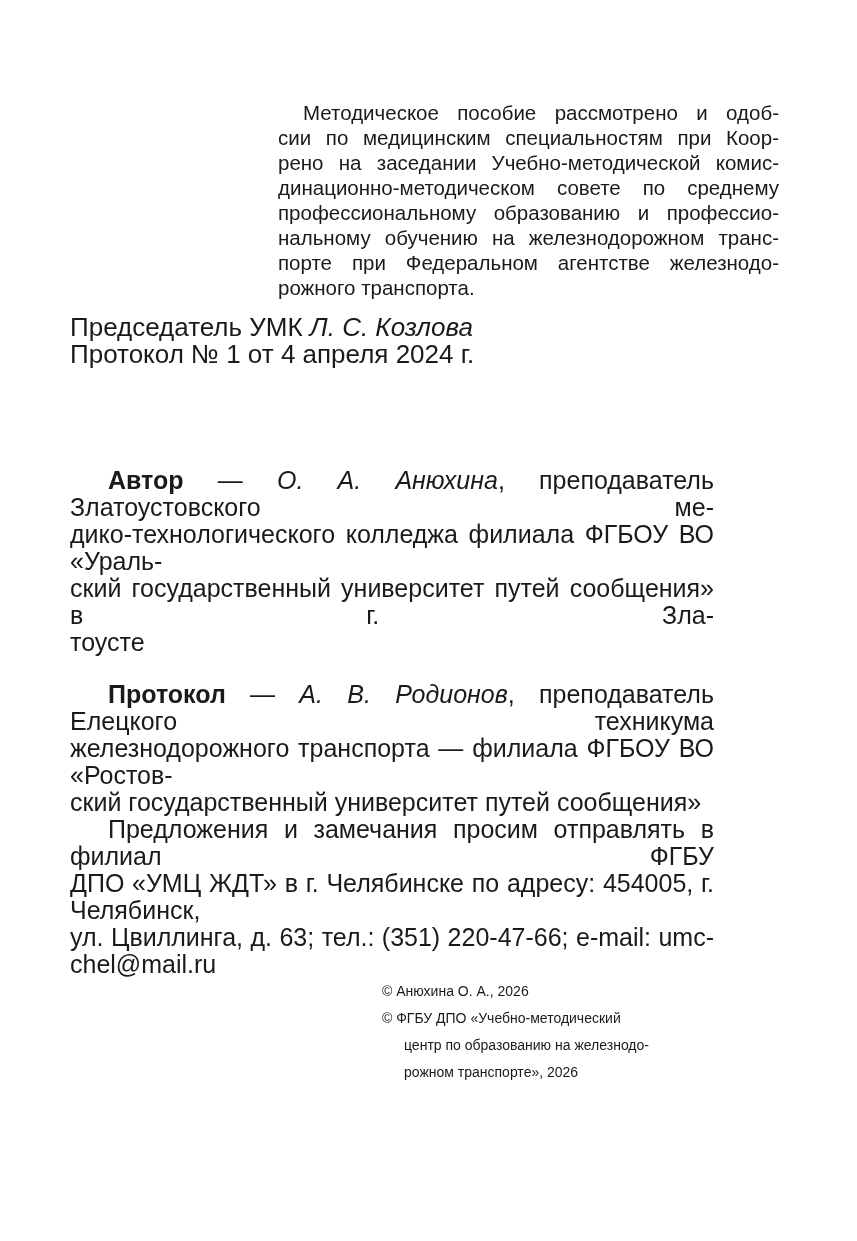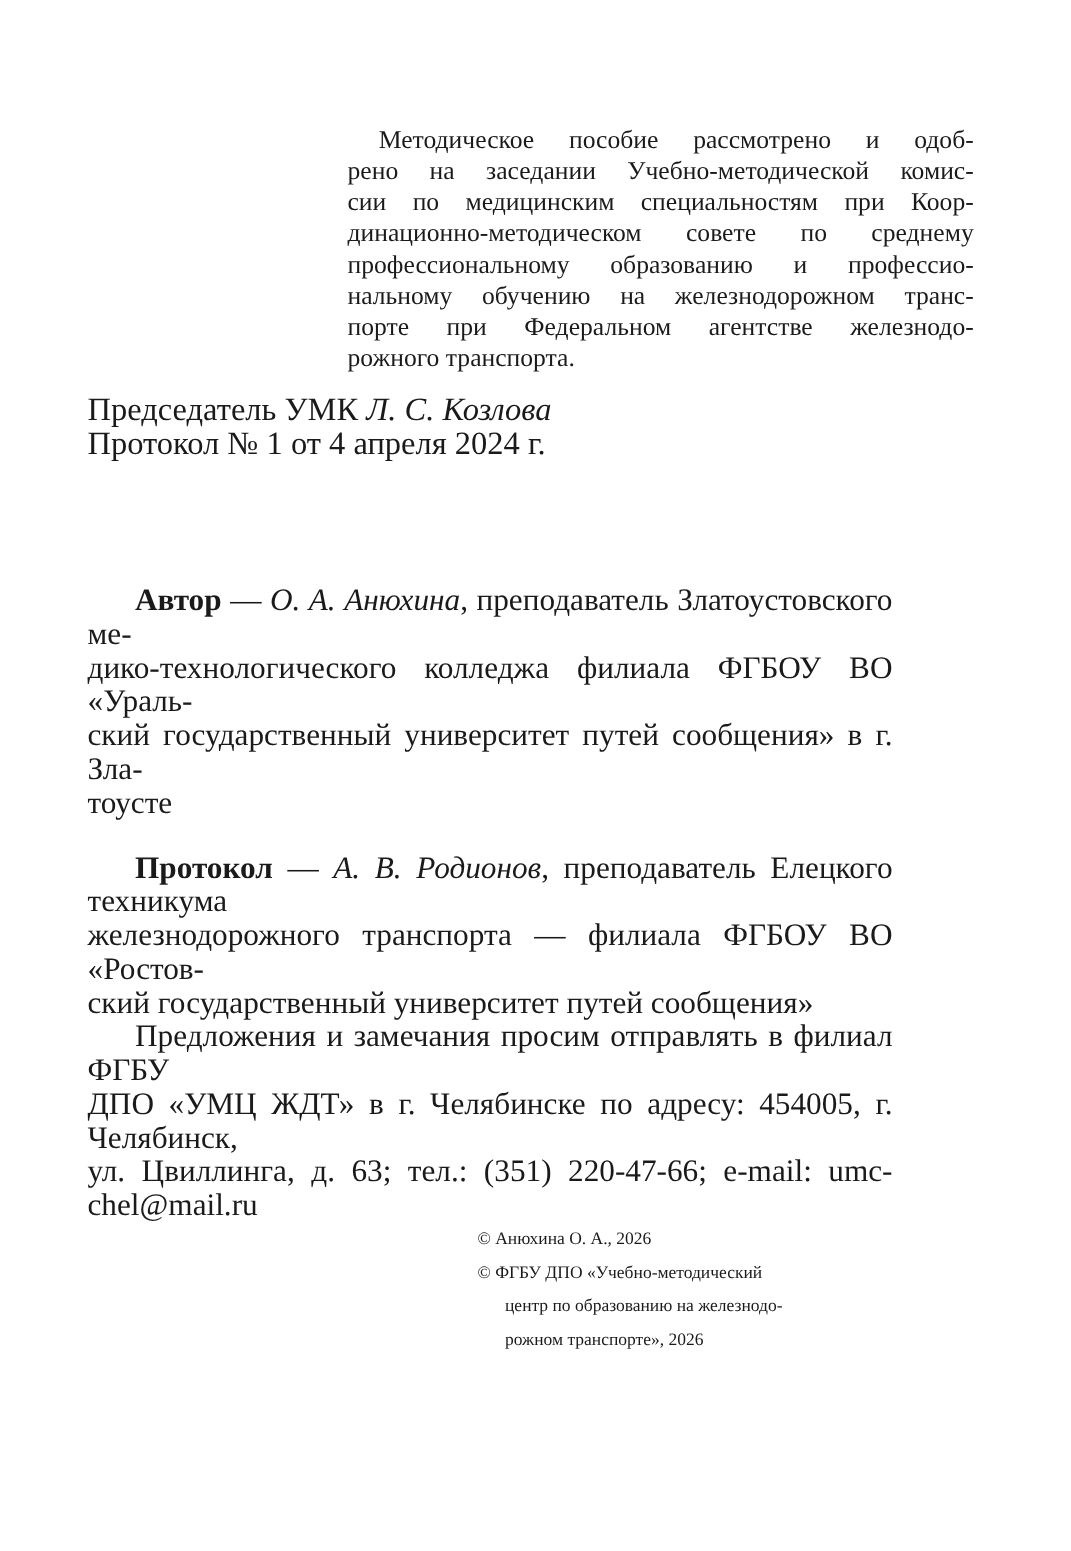--- a/index.html
+++ b/index.html
@@ -6,21 +6,21 @@
     margin: 0;
     padding: 0;
     background: #ffffff;
   }
   .page {
     position: relative;
     width: 792px;
     height: 1241px;
     background: #ffffff;
     color: #1a1a1a;
-    font-family: Liberation Serif, serif;
+    font-family: Liberation Sans, sans-serif;
     box-sizing: border-box;
     padding: 100px 78px 0 70px;
     overflow: hidden;
   }
   
   .pline {
     min-height: 1em;
   }
   
   .justified .pline {
@@ -72,22 +72,22 @@
   .b { font-weight: bold; }
   .i { font-style: italic; }
 </style>
 </head>
 <body>
 
 <div class="page">
 
   <section class="approval justified">
       <div class="pline">Методическое пособие рассмотрено и одоб-</div>
+      <div class="pline">сии по медицинским специальностям при Коор-</div>
       <div class="pline">рено на заседании Учебно-методической комис-</div>
-      <div class="pline">сии по медицинским специальностям при Коор-</div>
       <div class="pline">динационно-методическом совете по среднему</div>
       <div class="pline">профессиональному образованию и профессио-</div>
       <div class="pline">нальному обучению на железнодорожном транс-</div>
       <div class="pline">порте при Федеральном агентстве железнодо-</div>
       <div class="pline">рожного транспорта.</div>
     </section>
 
   <section class="signature">
     <div><span>Председатель УМК </span><span class="i">Л. С. Козлова</span></div>
     <div>Протокол № 1 от 4 апреля 2024 г.</div>

